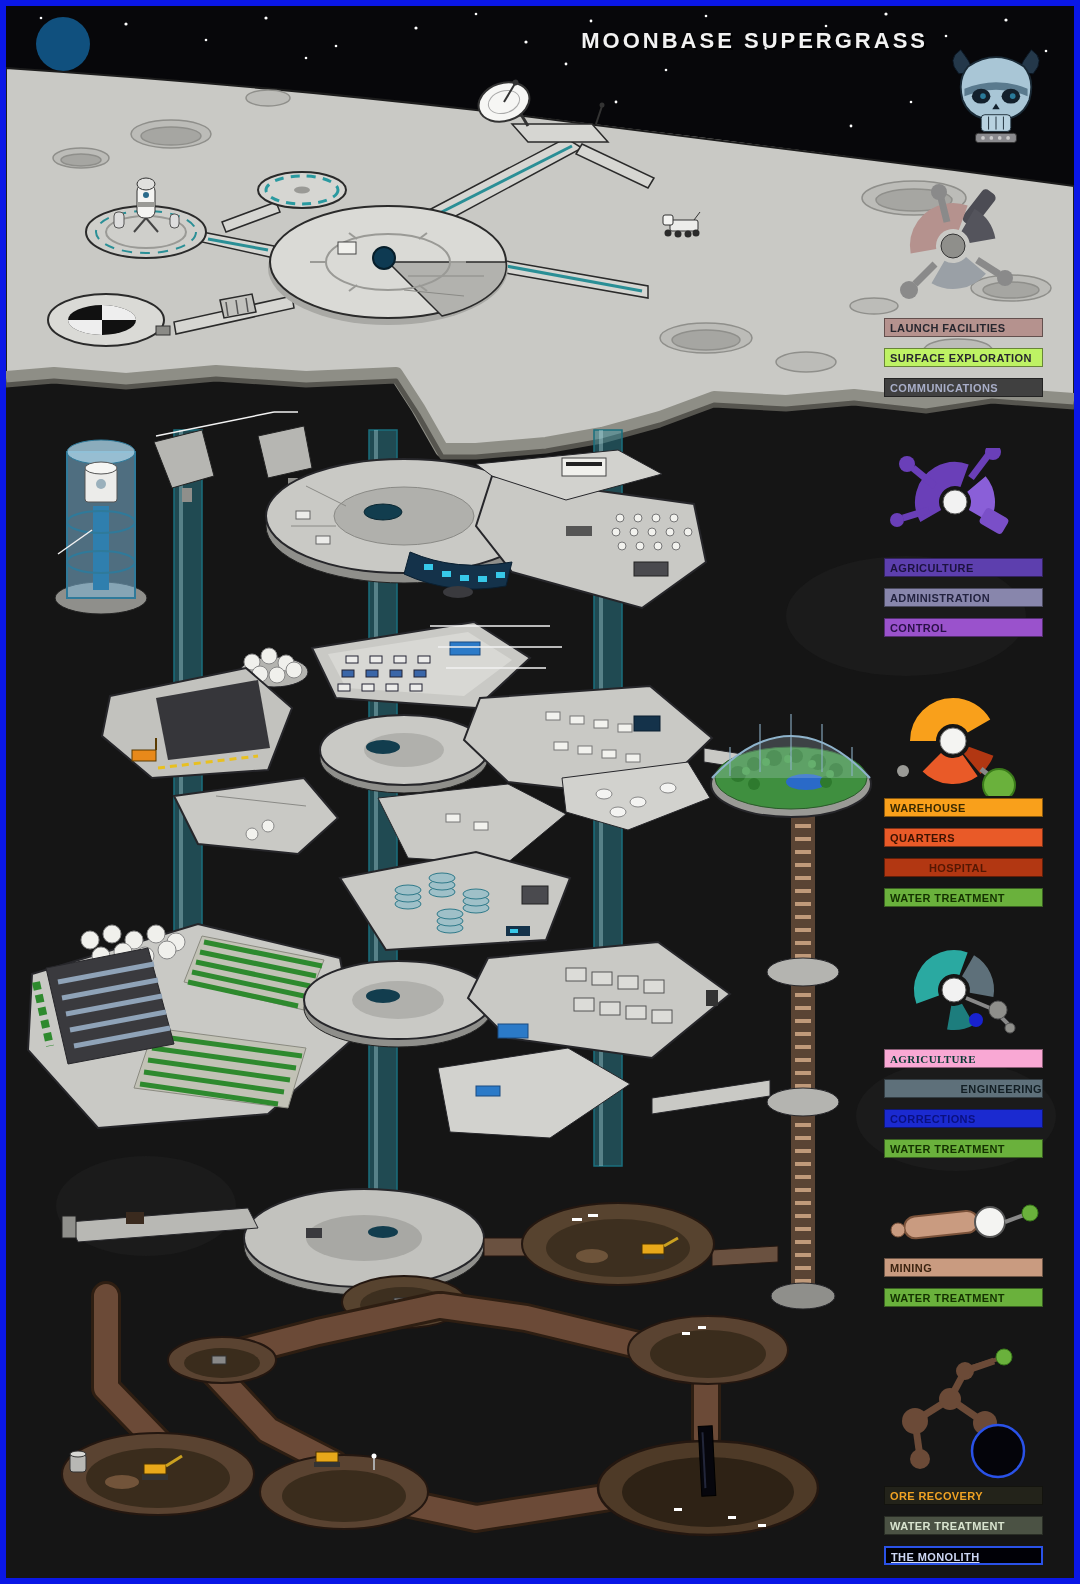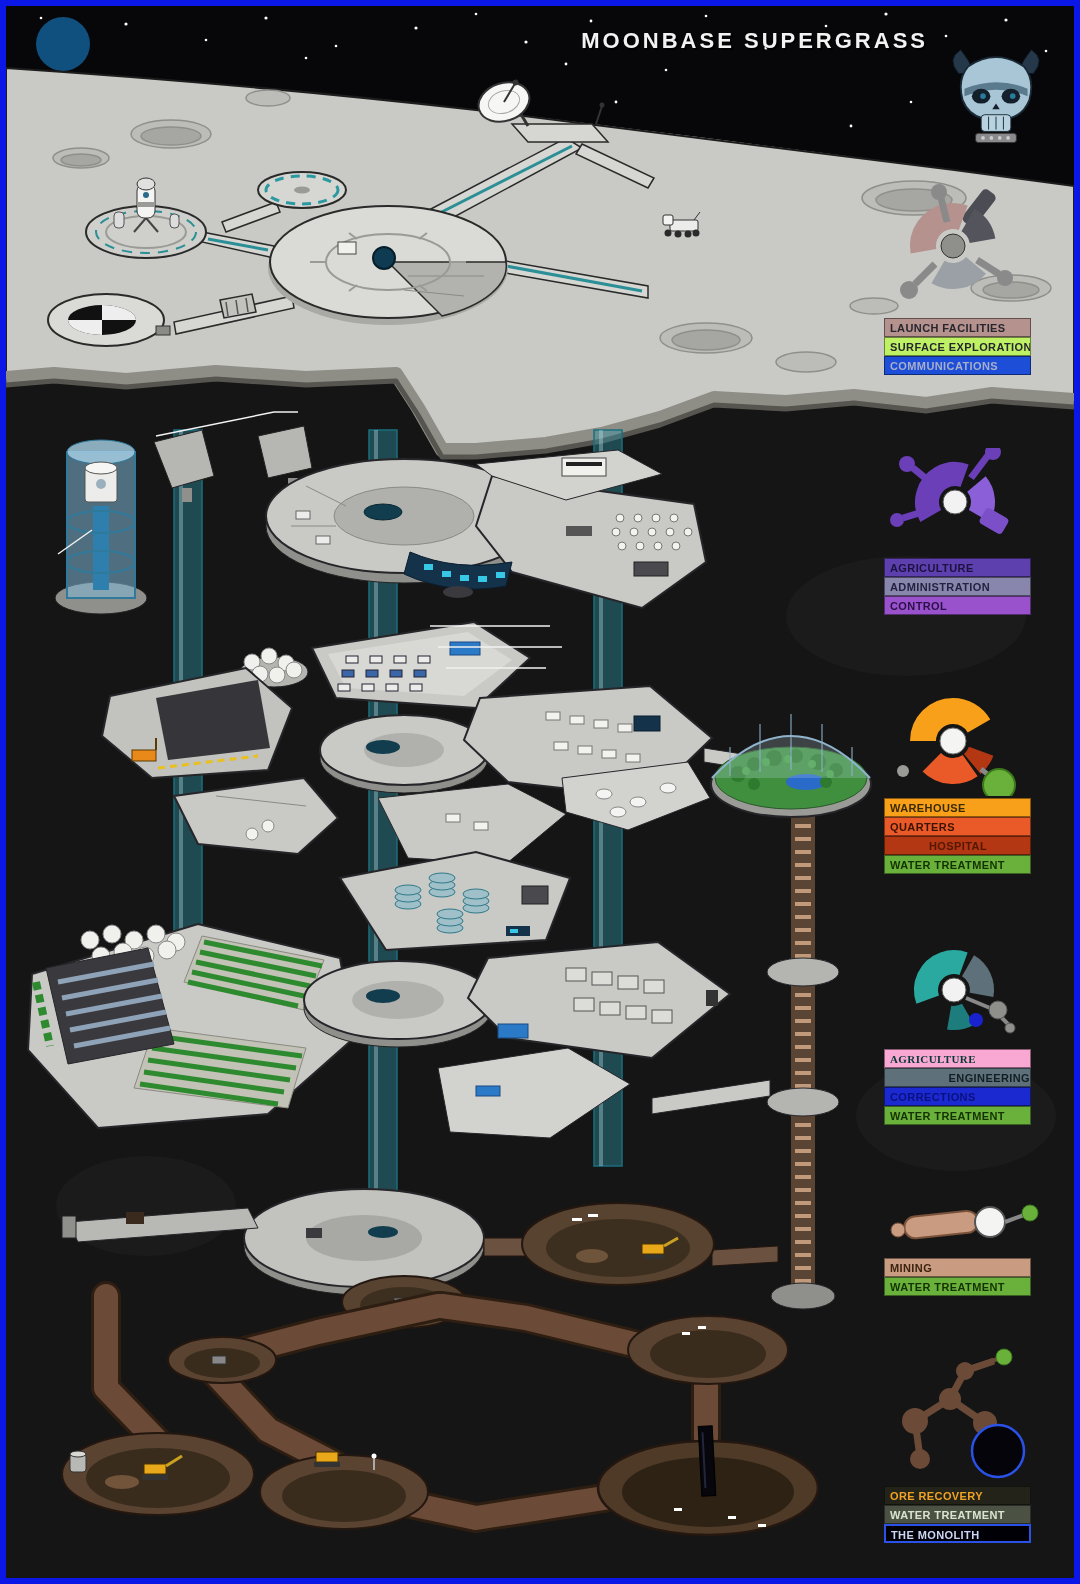--- a/index.html
+++ b/index.html
@@ -7,21 +7,21 @@
     border:6px solid #0a17e6;background:#151515;overflow:hidden;
     font-family:"Liberation Sans",sans-serif;}
   .scene{position:absolute;left:0;top:0;width:1068px;height:1572px;}
   .title-block{position:absolute;top:12px;right:146px;text-align:right;z-index:5;}
   .title-main{font-size:40px;font-weight:900;letter-spacing:2px;color:#1e8fd6;line-height:1.05;
     text-shadow:3px 3px 0 #0d1b3d,-2px -2px 0 #0d1b3d,2px -2px 0 #0d1b3d,-2px 2px 0 #0d1b3d;}
   .title-sub{font-size:22px;font-weight:800;letter-spacing:3px;color:#f2f2f2;margin-top:10px;
     text-shadow:2px 2px 0 #000;}
   .logo{position:absolute;top:40px;right:22px;width:112px;height:104px;z-index:5;}
   .level-icon{position:absolute;z-index:4;}
-  .bars{position:absolute;left:878px;width:147px;display:flex;flex-direction:column;gap:0;z-index:6;}
+  .bars{position:absolute;left:878px;width:159px;display:flex;flex-direction:column;gap:11px;z-index:6;}
   .bar{height:19px;line-height:19px;font-size:11px;font-weight:700;letter-spacing:.4px;
     padding-left:5px;box-sizing:border-box;border:1px solid rgba(0,0,0,.45);white-space:nowrap;overflow:hidden;}
   .bar.outlined{border-width:2px;border-style:solid;}
 </style>
 </head>
 <body>
 
 <div class="poster">
 
   <svg class="scene" viewBox="0 0 1068 1572">
@@ -619,21 +619,21 @@
       <circle cx="-40" cy="48" r="10"></circle>
         <circle cx="5" cy="-40" r="9"></circle>
     </g>
     <circle cx="44" cy="-54" r="8" fill="#6ab13c" stroke="#3a7a1a"></circle>
     <circle cx="38" cy="40" r="26" fill="#04040a" stroke="#2a52e8" stroke-width="2.5"></circle>
   </svg>
 
   <div class="bars" style="top:312px">
     <div class="bar" style="background-color: rgb(181, 146, 142); color: rgb(38, 38, 46);">LAUNCH FACILITIES</div>
     <div class="bar" style="background-color: #bef264; color: rgb(38, 38, 46);">SURFACE EXPLORATION</div>
-    <div class="bar" style="background-color: #1d4ed8; color: rgb(168, 174, 200);">COMMUNICATIONS</div>
+    <div class="bar" style="background-color: #404040; color: rgb(168, 174, 200);">COMMUNICATIONS</div>
   </div>
 
   <div class="bars" style="top:552px">
     <div class="bar" style="background-color: rgb(93, 63, 174); color: rgb(28, 18, 64);">AGRICULTURE</div>
     <div class="bar" style="background-color: rgb(136, 134, 172); color: rgb(35, 35, 64);">ADMINISTRATION</div>
     <div class="bar" style="background-color: rgb(154, 82, 204); color: rgb(42, 16, 72);">CONTROL</div>
   </div>
 
   <div class="bars" style="top:792px">
     <div class="bar" style="background-color: rgb(249, 160, 27); color: rgb(58, 42, 0);">WAREHOUSE</div>
@@ -650,16 +650,16 @@
   </div>
 
   <div class="bars" style="top:1252px">
     <div class="bar" style="background-color: rgb(201, 155, 128); color: rgb(60, 36, 16);">MINING</div>
     <div class="bar" style="background-color: rgb(106, 177, 60); color: rgb(20, 50, 0);">WATER TREATMENT</div>
   </div>
 
   <div class="bars" style="top:1480px">
     <div class="bar" style="background-color: rgb(35, 35, 26); color: rgb(240, 162, 36);">ORE RECOVERY</div>
     <div class="bar" style="background-color: rgb(75, 82, 68); color: rgb(217, 228, 207);">WATER TREATMENT</div>
-    <div class="bar outlined" style="background-color: rgb(0, 0, 6); color: rgb(205, 214, 244); border-color: rgb(42, 82, 232);">THE MONOLITH</div>
+    <div class="bar outlined" style="background-color: rgb(0, 0, 6); color: rgb(205, 214, 244); border-color: rgb(42, 82, 232); text-decoration: underline;">THE MONOLITH</div>
   </div>
 
 </div>
 
 </body></html>

